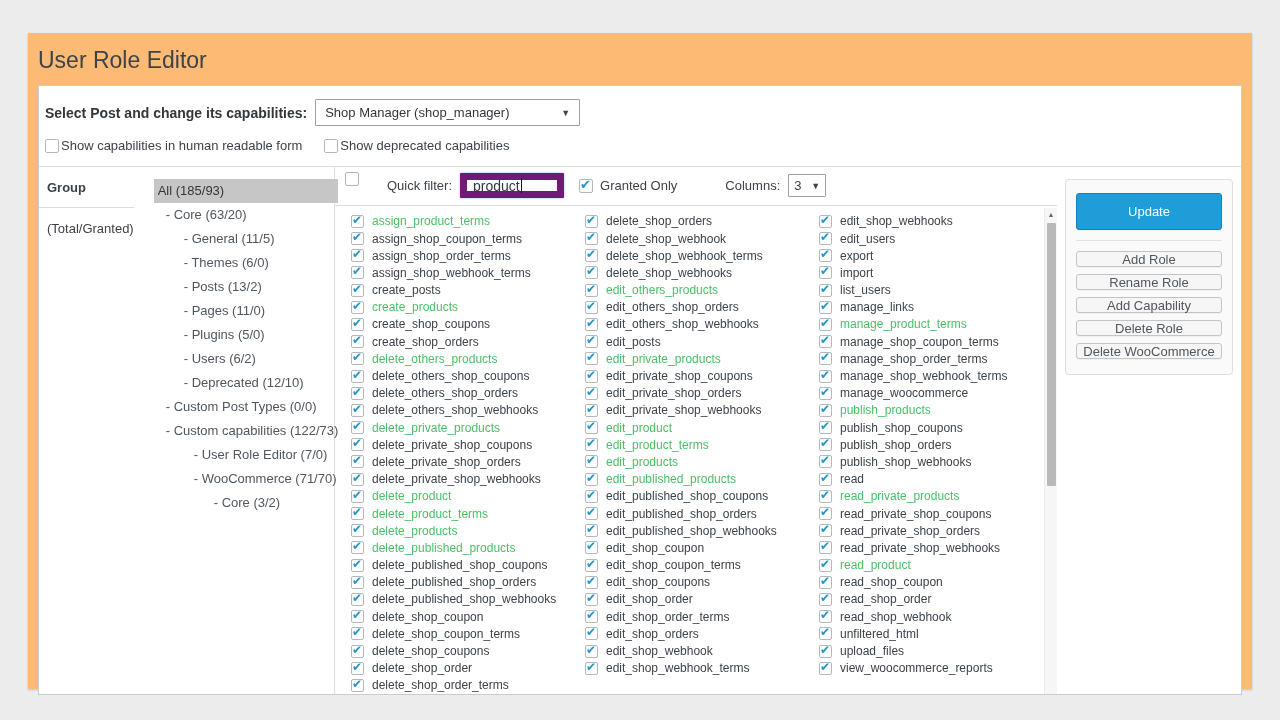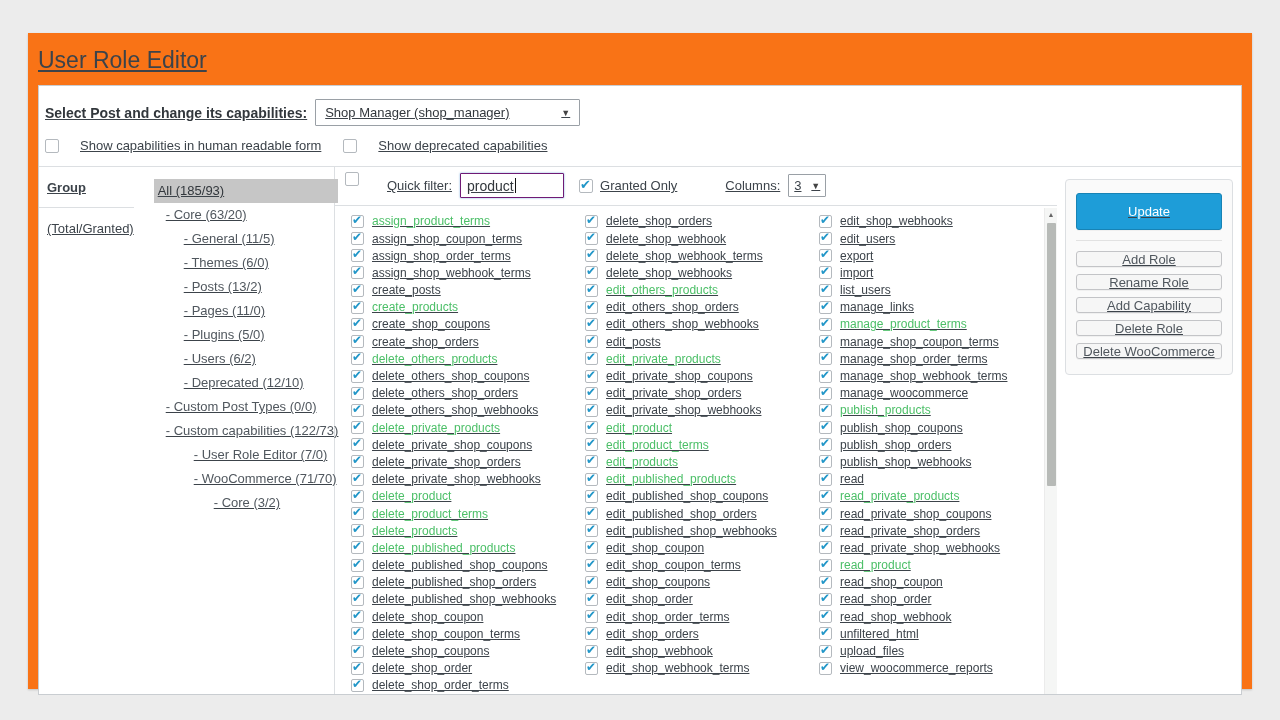--- a/index.html
+++ b/index.html
@@ -5,23 +5,22 @@
   * { box-sizing: border-box; margin: 0; padding: 0; }
   html, body { width: 1280px; height: 720px; overflow: hidden; }
   body {
     background: #ececec;
     font-family: "Liberation Sans", "DejaVu Sans", sans-serif;
     color: #3c434a;
     position: relative;
   }
   .card {
     position: absolute; left: 28px; right: 28px; top: 33px; bottom: 31px;
-    background: #f97316;
+    background: #fdba74;
     box-shadow: 0 1px 2px rgba(0,0,0,.18);
-    text-decoration: underline;
   }
   .card-title {
     padding: 14px 10px 11px 10px;
     font-size: 23px; font-weight: 400; color: #3c434a;
   }
   .panel {
     margin: 0 10px;
     border: 1px solid #c9cdd1;
     height: 610px;
     display: flex; flex-direction: column;
@@ -32,21 +31,21 @@
   .role-row { display: flex; align-items: center; margin: 2px 0 12px 0; }
   .role-label { font-weight: bold; font-size: 14px; color: #32373c; }
   .role-select {
     margin-left: 8px; width: 265px; height: 27px;
     border: 1px solid #9aa0a6; border-radius: 1px;
     display: flex; align-items: center; justify-content: space-between;
     padding: 0 9px; font-size: 13px; color: #32373c; background: #fff; cursor: pointer;
   }
   .select-arrow { font-size: 9px; color: #444; }
   .options-row { display: flex; gap: 22px; margin-bottom: 13px; }
-  .opt { display: flex; align-items: center; gap: 21px; font-size: 13px; color: #3c434a; }
+  .opt { display: flex; align-items: center; gap: 2px; font-size: 13px; color: #3c434a; }
   
   .cb {
     width: 14px; height: 14px; flex: 0 0 14px;
     border: 1px solid #b4b9be; border-radius: 2px; background: #fff;
     position: relative; cursor: pointer;
   }
   .cb.checked::after {
     content: "\2714";
     position: absolute; left: 0px; top: -3px;
     font-size: 13px; color: #2196c8;
@@ -77,21 +76,21 @@
   .caps-wrap { width: 722px; display: flex; flex-direction: column; position: relative; }
   .filter-bar {
     height: 41px; border-bottom: 1px solid #dcdfe2;
     display: flex; align-items: center; padding-left: 10px;
     font-size: 13px; color: #3c434a;
   }
   .filter-bar .cb.select-all { align-self: flex-start; margin-top: 5px; }
   .qf-label { margin-left: 28px; }
   .fake-input {
     margin-left: 8px; width: 104px; height: 25px;
-    border: 1px solid #701a75; border-radius: 1px;
+    border: 7px solid #701a75; border-radius: 1px;
     box-shadow: 0 0 2px rgba(79,148,212,.8);
     display: flex; align-items: center; padding: 0 6px;
     font-size: 14px; color: #32373c; background: #fff; cursor: text;
   }
   .caret { display: inline-block; width: 1px; height: 15px; background: #111; margin-left: 1px; }
   .granted-cb { margin-left: 15px; }
   .granted-label { margin-left: 7px; }
   .cols-label { margin-left: 48px; }
   .cols-select {
     margin-left: 8px; width: 38px; height: 23px;

